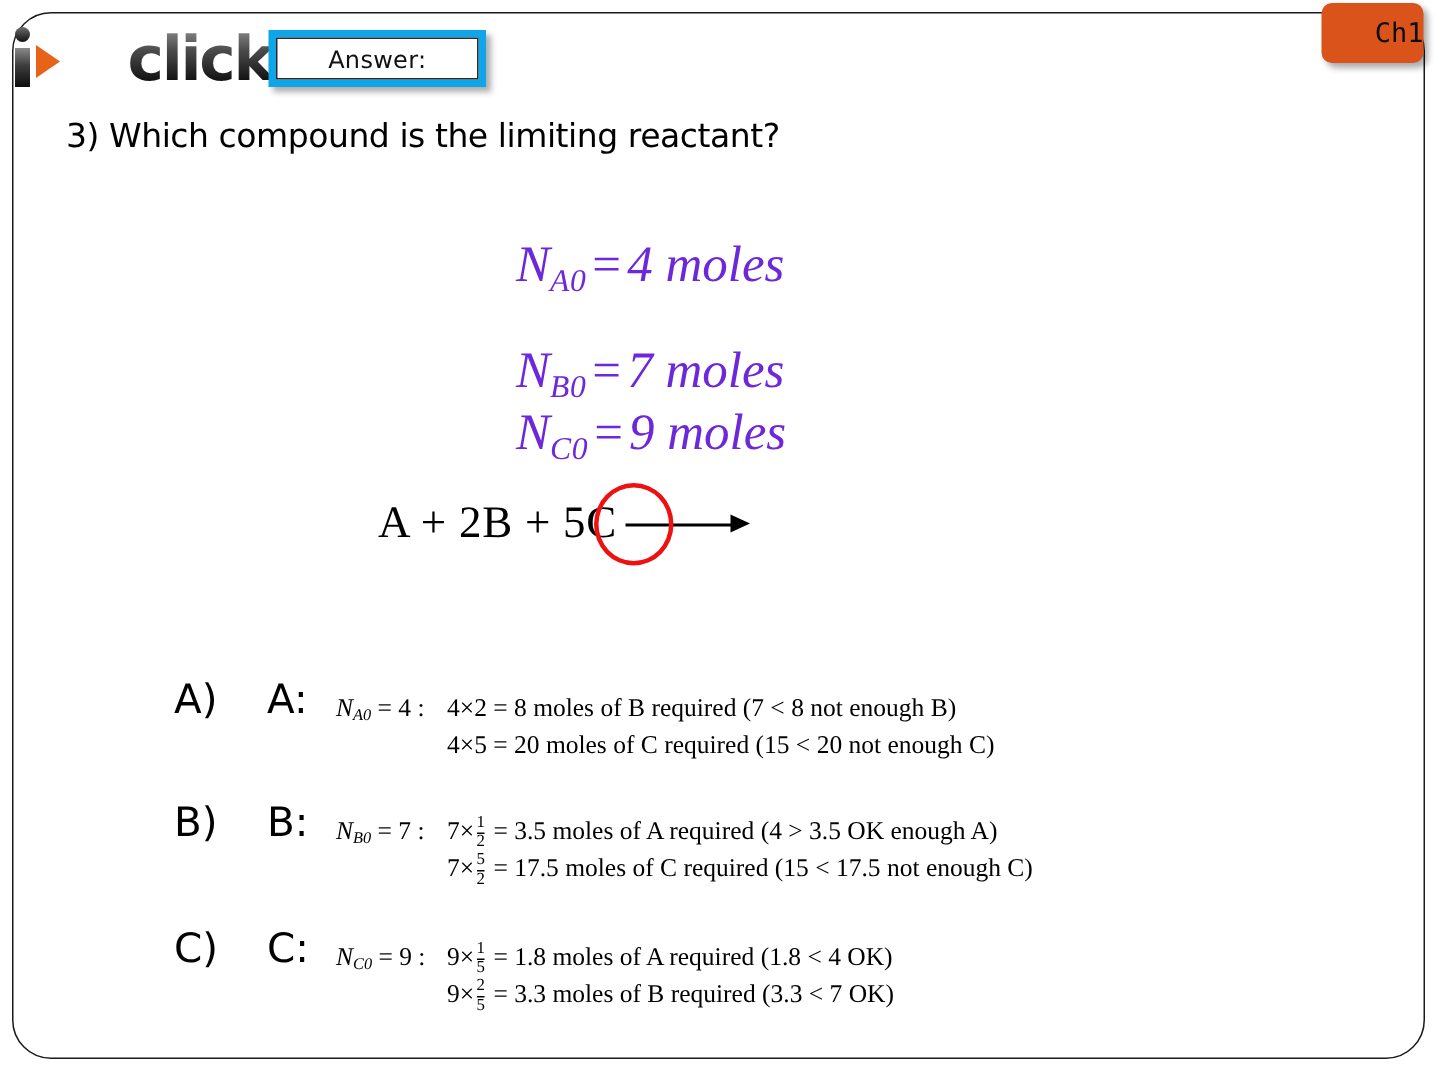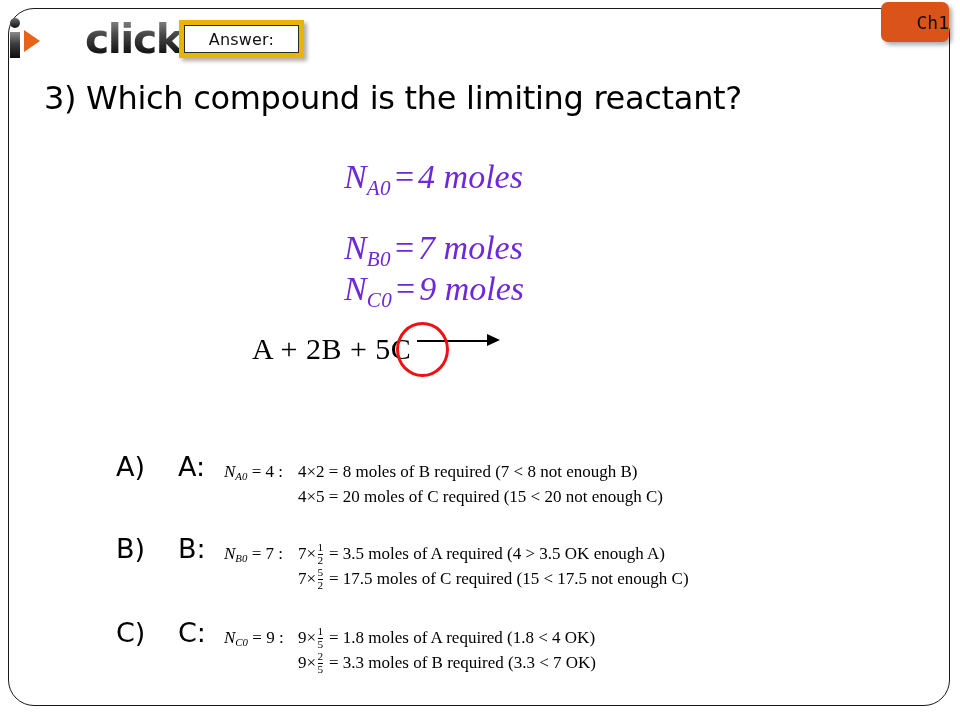--- a/index.html
+++ b/index.html
@@ -81,23 +81,23 @@
     background-clip: text;
     color: transparent;
     margin-left: 44px;
   }
 
   
   #answer-box {
     position: absolute;
     left: 179px;
     top: 20px;
-    width: 125px;
+    width: 145px;
     height: 38px;
-    background: #eab308;
+    background: #0ea5e9;
     padding: 5px;
     box-sizing: border-box;
     box-shadow: 3px 3px 4px rgba(0,0,0,0.32);
     z-index: 8;
   }
   #answer-box-inner {
     width: 100%;
     height: 100%;
     background: #ffffff;
     border: 1.2px solid #2b2b2b;
@@ -133,21 +133,21 @@
     font-size: 18px;
     color: #0d0d0d;
   }
 
   
   #question-line {
     position: absolute;
     left: 44px;
     top: 79px;
     font-family: "DejaVu Sans", sans-serif;
-    font-size: 32px;
+    font-size: 22px;
     letter-spacing: -0.3px;
     color: #000000;
     white-space: nowrap;
   }
 
   
   .mathline {
     position: absolute;
     font-family: "Liberation Serif", serif;
     font-style: italic;
@@ -169,20 +169,21 @@
   
   #reaction {
     position: absolute;
     left: 252px;
     top: 332px;
     font-family: "Liberation Serif", serif;
     font-size: 30px;
     color: #000000;
     white-space: nowrap;
     display: flex;
+    align-items: center;
   }
   #reaction .rxn-text { letter-spacing: 0.5px; }
   #rxn-arrow {
     display: inline-block;
     position: relative;
     width: 86px;
     height: 16px;
     margin: 0 2px 0 6px;
   }
   #rxn-arrow::before {

